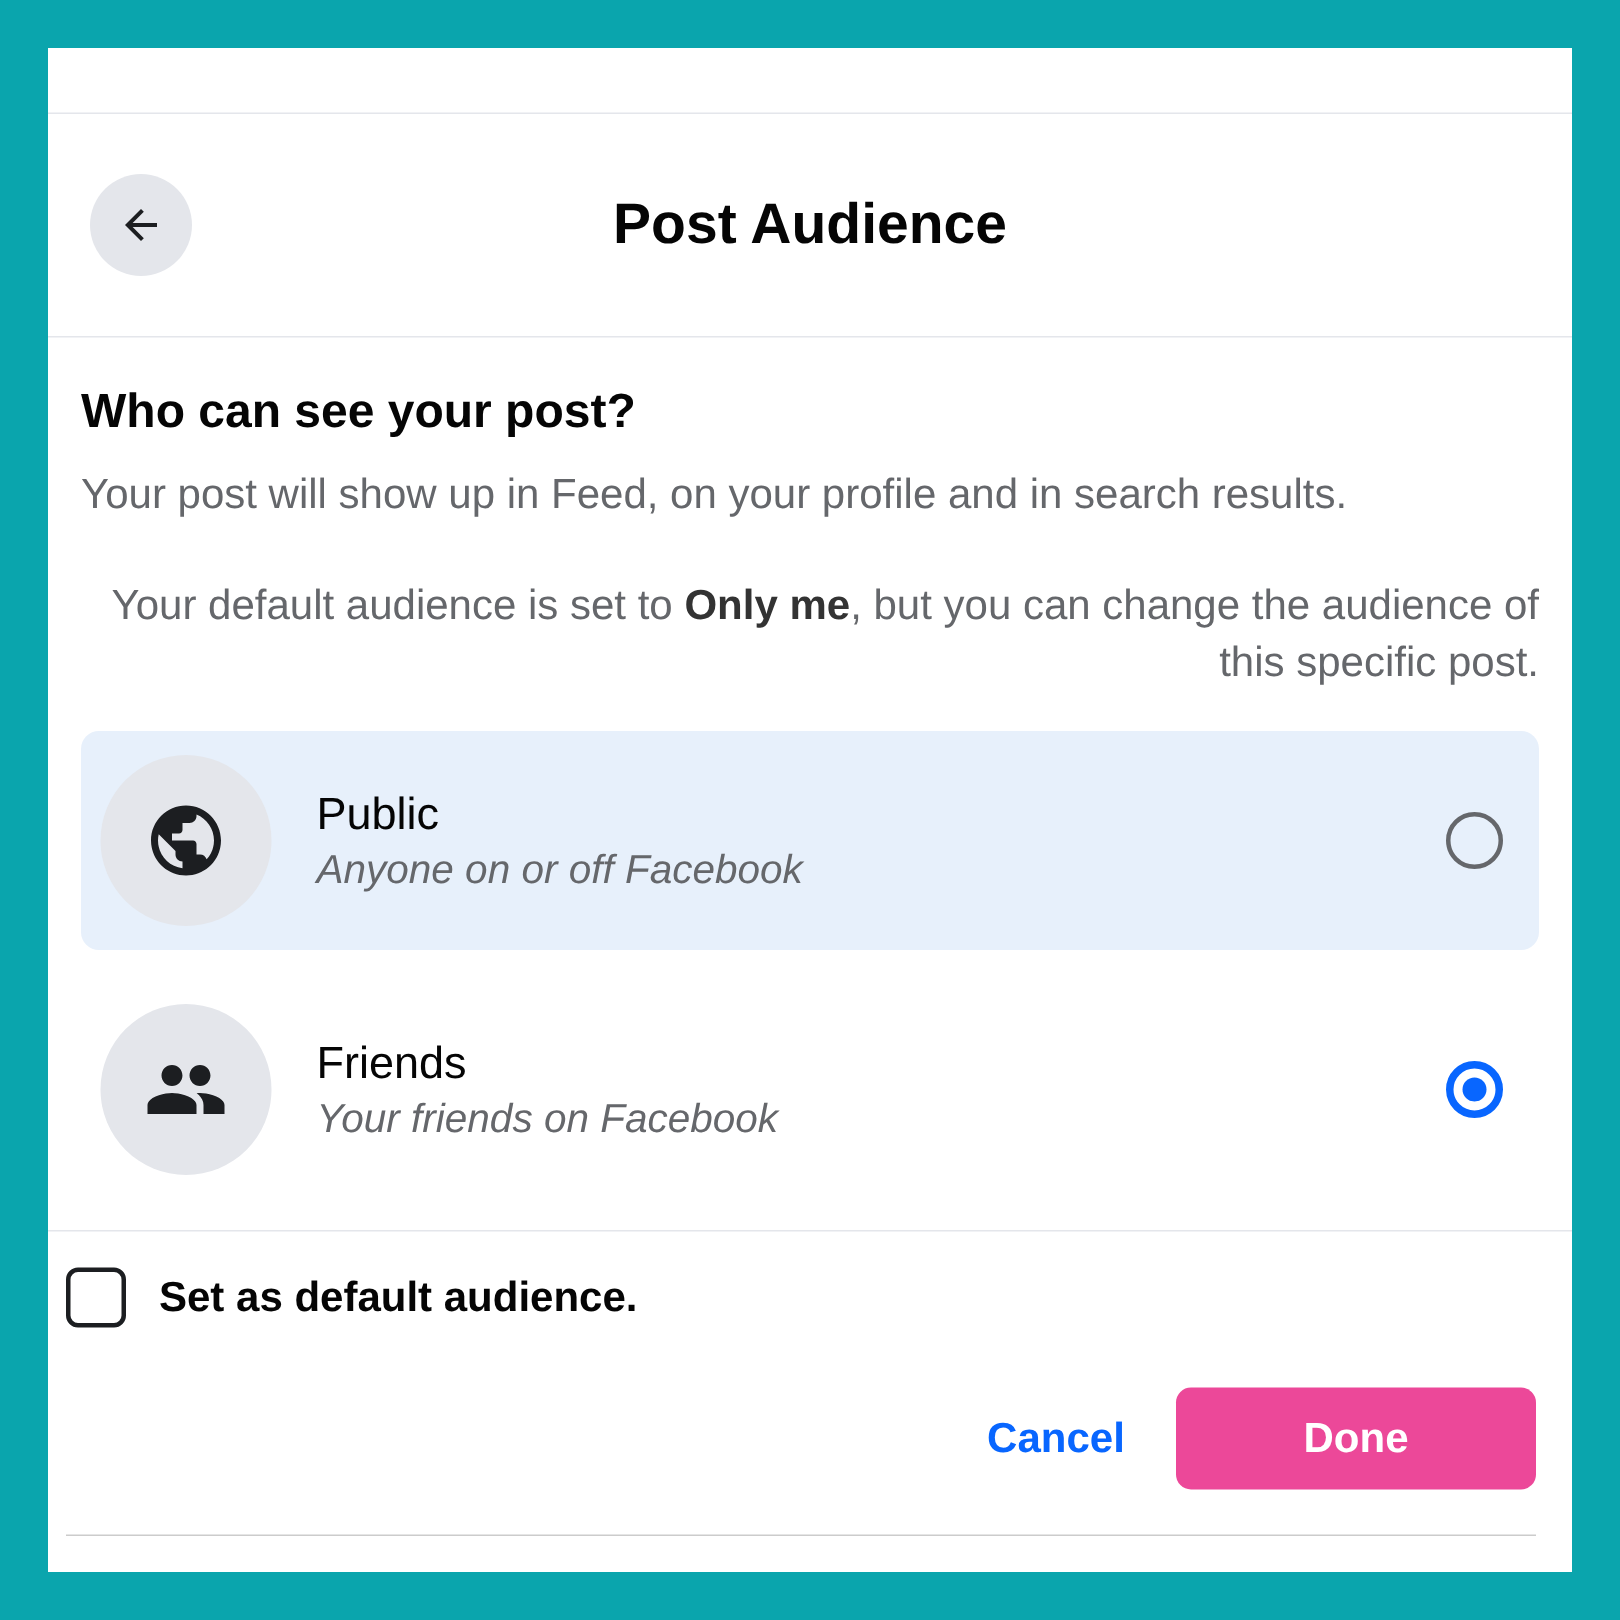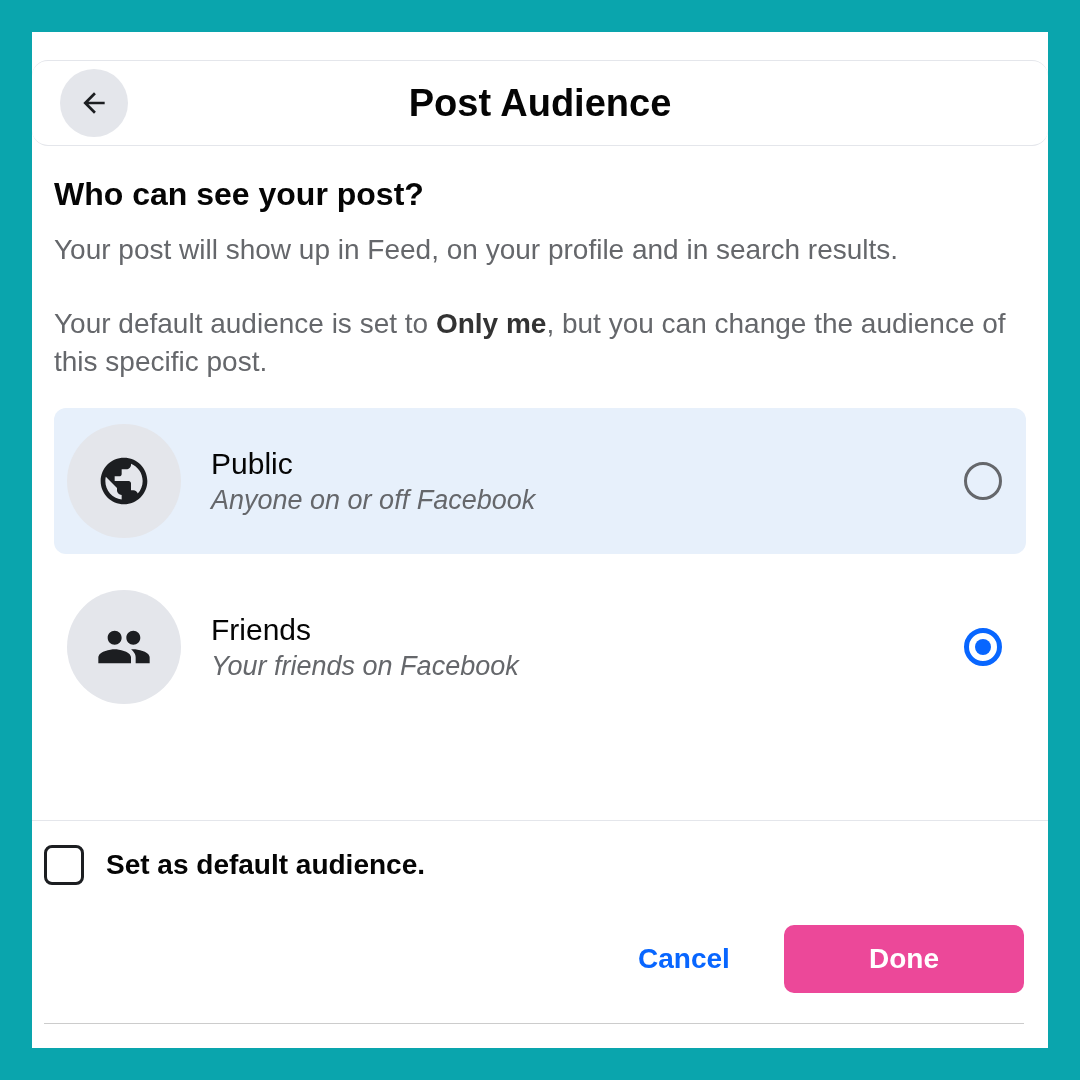--- a/index.html
+++ b/index.html
@@ -21,25 +21,24 @@
       height: 1016px;
       background: #fff;
       display: flex;
       flex-direction: column;
       overflow: hidden;
       position: relative;
     }
     .header {
       display: flex;
       align-items: center;
-      padding: 8px 28px;
+      padding: 40px 28px;
       border-top: 1px solid #e4e6eb;
       border-bottom: 1px solid #e4e6eb;
-      margin-top: 28px;
-      border-radius: 16px;
+      margin-top: 43px;
     }
     .back-button {
       width: 68px;
       height: 68px;
       border-radius: 50%;
       background: #e4e6eb;
       border: none;
       display: flex;
       align-items: center;
       justify-content: center;
@@ -86,20 +85,21 @@
       font-size: 28px;
       color: #65676b;
       line-height: 1.35;
       margin-bottom: 36px;
     }
     .description-2 {
       font-size: 28px;
       color: #65676b;
       line-height: 1.35;
       margin-bottom: 28px;
+      text-align: right;
     }
     .description-2 .bold {
       font-weight: 600;
       color: #333;
     }
     .option-list {
       display: flex;
       flex-direction: column;
     }
     .option-row {
@@ -181,21 +181,20 @@
       cursor: pointer;
     }
     .default-label {
       font-size: 28px;
       font-weight: 700;
       color: #050505;
     }
     .button-row {
       display: flex;
       justify-content: flex-end;
-      gap: 20px;
     }
     .btn {
       border: none;
       border-radius: 10px;
       font-size: 28px;
       font-weight: 700;
       padding: 18px 28px;
       cursor: pointer;
       min-width: 160px;
     }

